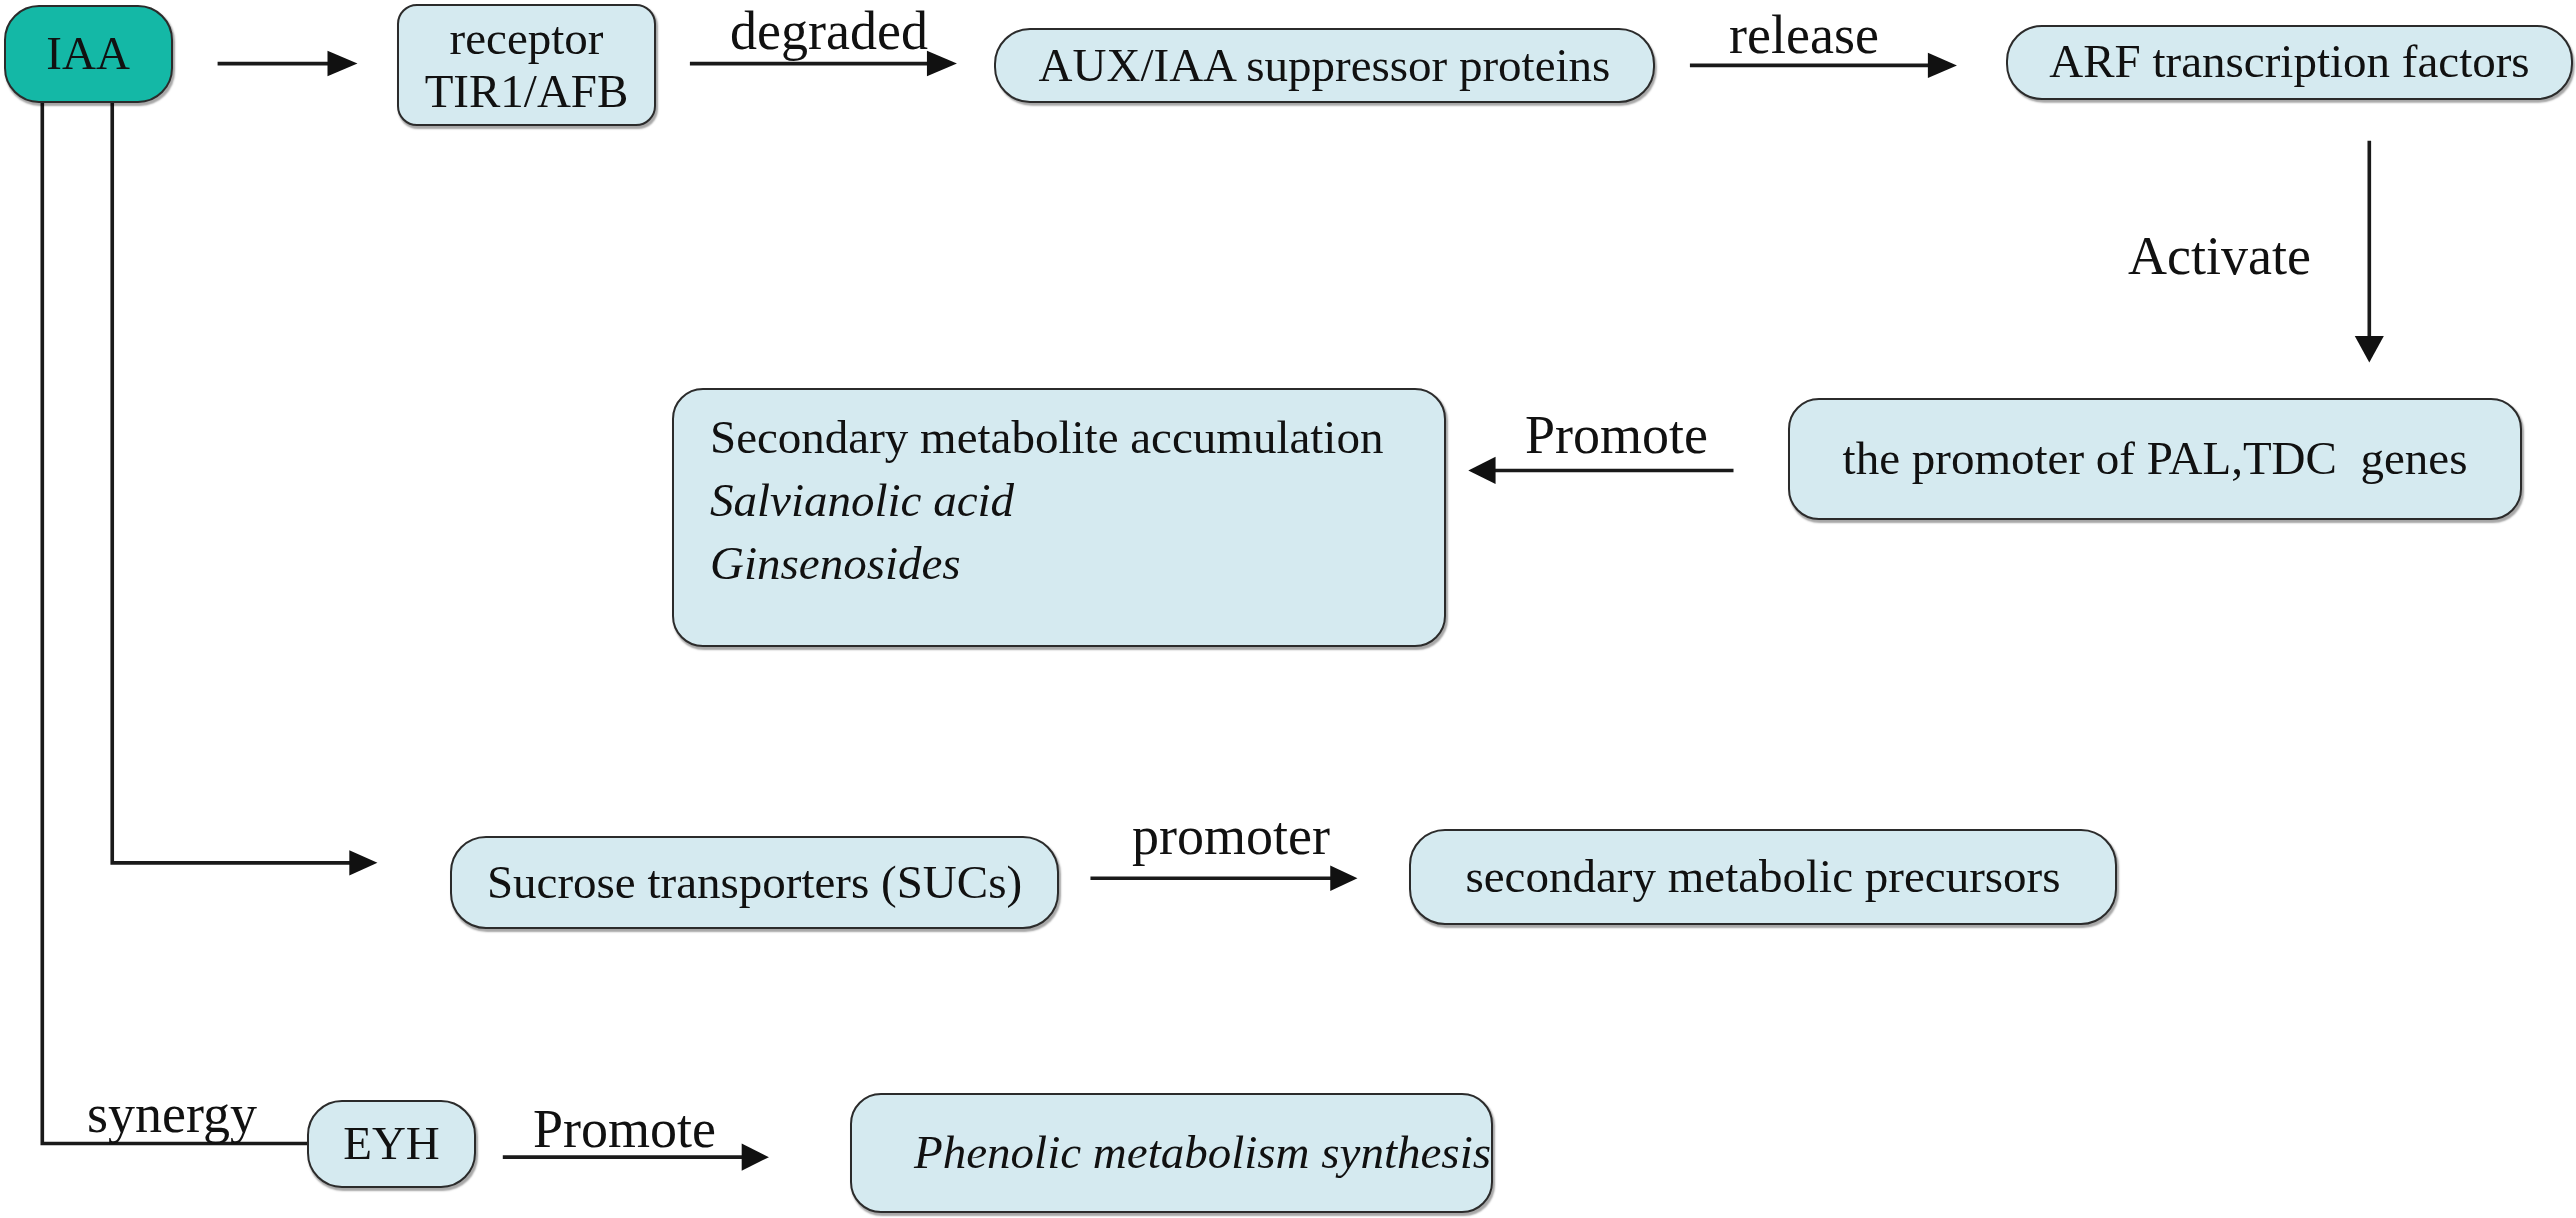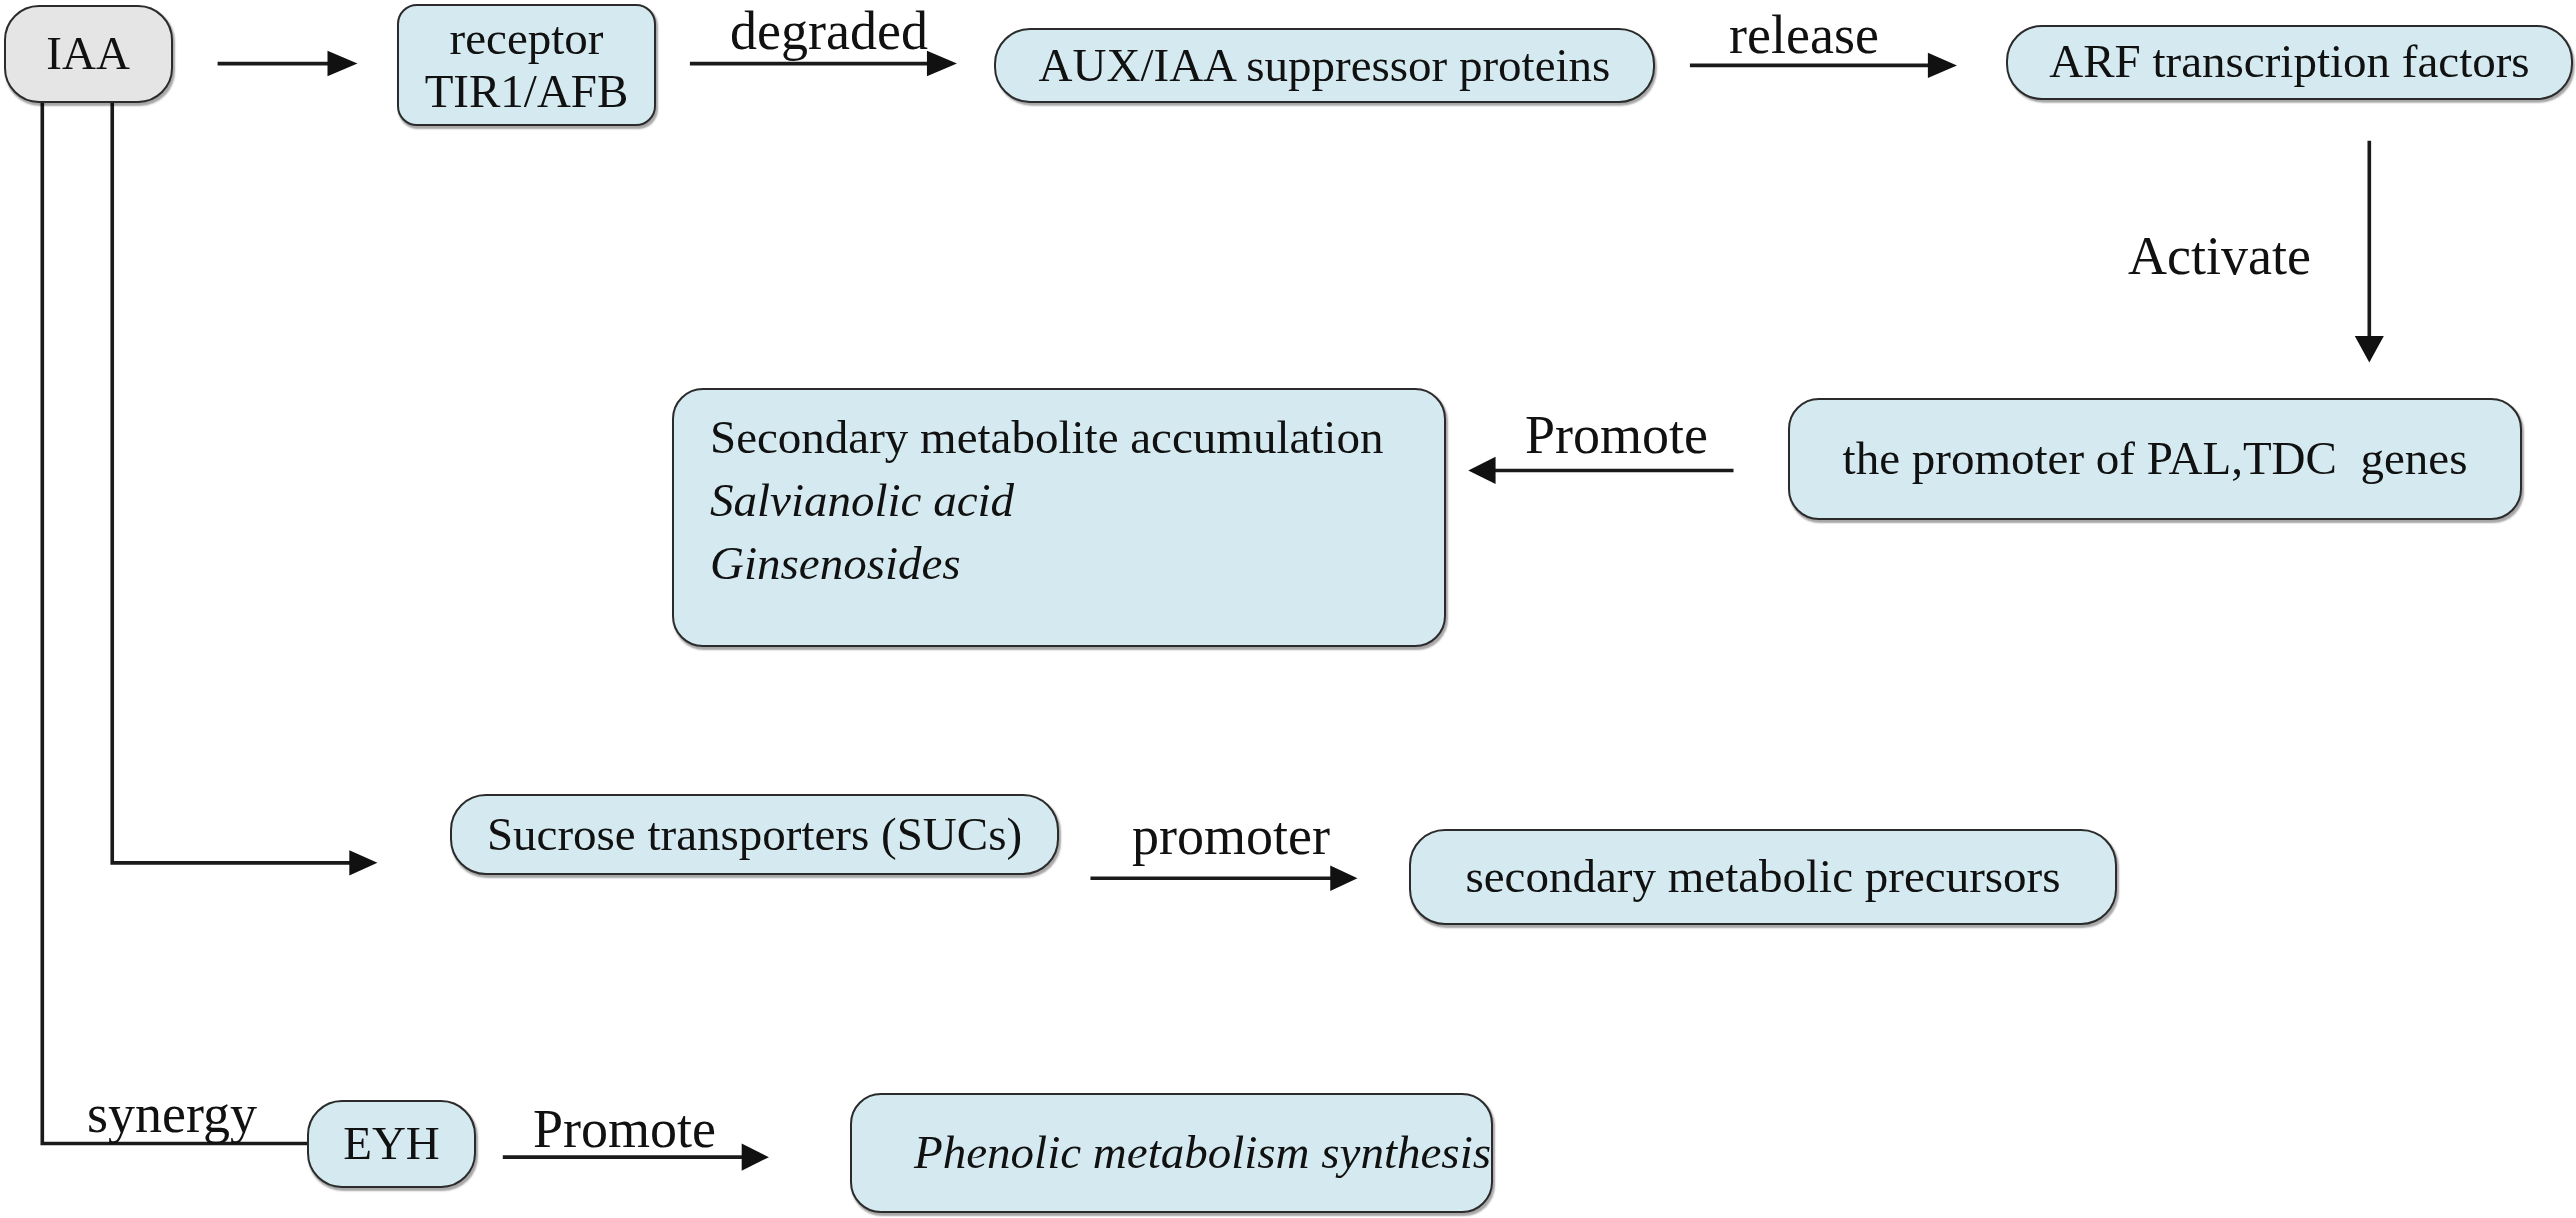--- a/index.html
+++ b/index.html
@@ -20,21 +20,21 @@
   .label { position: absolute; font-size: 54px; white-space: nowrap; line-height: 1; }
   .italic { font-style: italic; }
 
   #n-iaa      { left: 3.6px;    top: 4.5px;    width: 169px; height: 98px; border-radius: 35px; }
   #n-receptor { left: 397px;  top: 3.6px;    width: 259px; height: 122px; flex-direction: column; line-height: 1.12; border-radius: 20px; }
   #n-aux      { left: 994px; top: 28px;   width: 661px; height: 75px;  border-radius: 36px; }
   #n-arf      { left: 2006px; top: 24.5px;   width: 567px; height: 75px;  border-radius: 36px; }
   #n-pal      { left: 1788px; top: 398px;  width: 734px; height: 122px; }
   #n-sec      { left: 672px;  top: 343px;  width: 774px; height: 259px; align-items: flex-start; justify-content: flex-start;
                 flex-direction: column; padding: 16.4px 0 0 36px; text-align: left; line-height: 63px; }
-  #n-suc      { left: 450px;  top: 794px;  width: 609px; height: 81px; border-radius: 36px; }
+  #n-suc      { left: 450px;  top: 836px;  width: 609px; height: 93px; border-radius: 36px; }
   #n-prec     { left: 1409px; top: 829px;  width: 708px; height: 96px; border-radius: 36px; }
   #n-eyh      { left: 307px;  top: 1100px; width: 169px; height: 88px;  border-radius: 35px; }
   #n-phen     { left: 850px;  top: 1093px; width: 643px; height: 120px; justify-content: flex-end; }
 
   #l-degraded  { left: 730px;  top: 3.6px; }
   #l-release   { left: 1729px; top: 8.2px; }
   #l-activate  { left: 2128px; top: 229px; }
   #l-promote1  { left: 1525px; top: 408px; }
   #l-provides  { left: 1132px; top: 809px; }
   #l-synergy   { left: 87px;   top: 1087px; }
@@ -74,21 +74,21 @@
       <line x1="1200" y1="967" x2="1466" y2="967"></line>
       <path d="M1464,953 L1494,967 L1464,981 z" fill="#111" stroke="none"></path>
 
       <polyline points="46,113 46,1259 339,1259"></polyline>
 
       <line x1="553" y1="1274" x2="818" y2="1274"></line>
       <path d="M816,1259 L846,1274 L816,1289 z" fill="#111" stroke="none"></path>
     </g>
   </svg>
 
-  <div class="node" id="n-iaa" style="background: #e5e5e5; border-color: rgb(43, 43, 43);">
+  <div class="node" id="n-iaa" style="background: #14b8a6; border-color: rgb(43, 43, 43);">
     <span class="t">IAA</span>
   </div>
 
   <div class="node" id="n-receptor" style="background: rgb(213, 234, 240); border-color: rgb(43, 43, 43);">
     <span class="t">receptor</span>
     <span class="t">TIR1/AFB</span>
   </div>
 
   <div class="node" id="n-arf" style="background: rgb(213, 234, 240); border-color: rgb(43, 43, 43);">
     <span class="t">ARF transcription factors</span>

